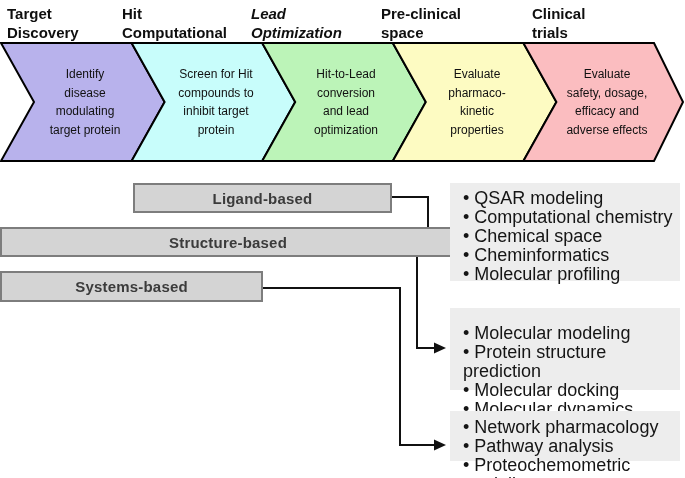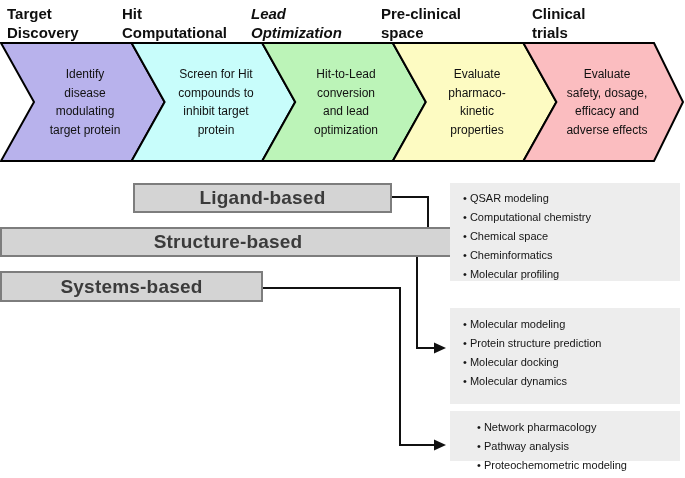--- a/index.html
+++ b/index.html
@@ -42,47 +42,47 @@
     white-space: pre-line;
   }
   .approach-box {
     position: absolute;
     box-sizing: border-box;
     background: #d4d4d4;
     border: 2px solid #7d7d7d;
     display: flex;
     align-items: center;
     justify-content: center;
-    font-size: 19px;
+    font-size: 15px;
     font-weight: bold;
     color: #3b3b3b;
     letter-spacing: 0.2px;
   }
   .method-box {
     position: absolute;
     left: 450px;
     width: 230px;
     background: #ededed;
     box-sizing: border-box;
   }
   .method-item {
-    font-size: 11px;
+    font-size: 18px;
     line-height: 19px;
     color: #151515;
     padding-left: 13px;
   }
   .method-item::before {
     content: "\2022\00a0";
   }
   #box-ligand   { left: 133px; top: 183px; width: 259px; height: 30px; }
   #box-structure{ left: 0px;   top: 227px; width: 456px; height: 30px; }
   #box-systems  { left: 0px;   top: 271px; width: 263px; height: 31px; }
   #list-1 { top: 183px; height: 98px; padding-top: 6px; }
-  #list-2 { top: 308px; height: 96px; padding-top: 7px; }
-  #list-3 { top: 411px; height: 50px; padding-top: 7px; padding-left: 14px; }
+  #list-2 { top: 308px; height: 82px; padding-top: 16px; }
+  #list-3 { top: 411px; height: 50px; padding-top: 7px; }
   #t-1 { left: 7px; }
   #t-2 { left: 122px; }
   #t-3 { left: 251px; font-style: italic; }
   #t-4 { left: 381px; }
   #t-5 { left: 532px; }
   #d-1 { left: 20px; }
   #d-2 { left: 151px; }
   #d-3 { left: 281px; }
   #d-4 { left: 412px; }
   #d-5 { left: 542px; }

